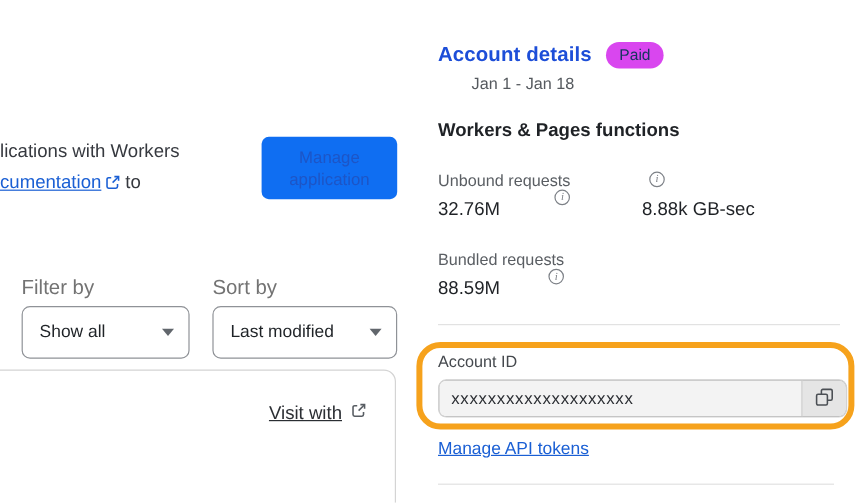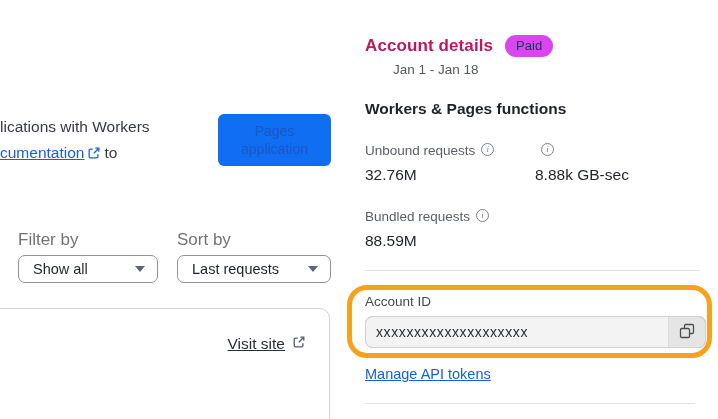--- a/index.html
+++ b/index.html
@@ -22,21 +22,21 @@
     background: #0f6ef2; color: #1d55c6; border: none; border-radius: 6px;
     font-family: "Liberation Sans", sans-serif; font-size: 14px; line-height: 18px;
     text-align: center; padding: 6px 10px; cursor: pointer;
   }
 
   .field-label { position: absolute; font-size: 17px; color: #737373; }
   .lbl-filter { left: 18px; top: 230px; }
   .lbl-sort   { left: 177px; top: 230px; }
 
   .dropdown {
-    position: absolute; top: 255px; height: 28px;
+    position: absolute; top: 255px; height: 44px;
     border: 1px solid #8f9297; border-radius: 7px; background: #ffffff;
     display: flex; align-items: center; justify-content: space-between;
     padding: 0 12px 0 14px; font-size: 14.5px; color: #1f2327; cursor: pointer;
   }
   .dd-filter { left: 18px; width: 140px; }
   .dd-sort   { left: 177px; width: 154px; }
   .chevron {
     width: 0; height: 0; border-left: 5px solid transparent;
     border-right: 5px solid transparent; border-top: 6px solid #61666c;
   }
@@ -47,33 +47,33 @@
   }
   .visit-site {
     position: absolute; right: 20px; top: 26px; display: flex; align-items: center;
     font-size: 15.5px; color: #2b2e33;
   }
   .visit-site a { color: #2b2e33; text-decoration: underline; cursor: pointer; }
   .visit-site .ext-icon { color: #585d63; margin-left: 7px; }
 
   .acct-title-row { position: absolute; left: 365px; top: 35px;
     display: flex; align-items: center; }
-  .acct-title { font-size: 17px; font-weight: 700; color: #be185d; letter-spacing: .1px; }
+  .acct-title { font-size: 17px; font-weight: 700; color: #1d4ed8; letter-spacing: .1px; }
   .badge {
     margin-left: 12px; background: #d946ef; color: #17355f;
     font-size: 13px; padding: 3px 11px 4px; border-radius: 12px;
   }
   .date-range { position: absolute; left: 365px; top: 62px;
     font-size: 13.5px; color: #55595e; margin-left: 28px; }
 
   .section-title { position: absolute; left: 365px; top: 100px;
     font-size: 15.5px; font-weight: 700; color: #1f2226; }
 
   .metric-label { position: absolute; font-size: 13.5px; color: #5a5e63;
-    display: flex; align-items: flex-start; }
+    display: flex; align-items: flex-end; flex-direction: column; }
   .metric-value { position: absolute; font-size: 15.5px; color: #1f2226; }
   .m1l { left: 365px; top: 143px; }  .m1v { left: 365px; top: 166px; }
   .m2l { left: 535px; top: 143px; }  .m2v { left: 535px; top: 166px; }
   .m3l { left: 365px; top: 209px; }  .m3v { left: 365px; top: 232px; }
   .info-icon {
     display: inline-flex; align-items: center; justify-content: center;
     width: 13px; height: 13px; margin-left: 6px; border: 1px solid #7d8187;
     border-radius: 50%; font-size: 9px; line-height: 1; color: #7d8187;
     font-family: "Liberation Serif", serif; font-style: italic; cursor: pointer;
   }
@@ -114,37 +114,37 @@
 
   <div class="intro">
     <div>lications with Workers</div>
     <div class="link-row"><a class="text-link">cumentation</a><span class="ext-icon" style="color:#1a5fd4"><svg width="14" height="14" viewBox="0 0 16 16">
             <path d="M6.5 3.5 H4 C3.2 3.5 2.5 4.2 2.5 5 V12 C2.5 12.8 3.2 13.5 4 13.5 H11 C11.8 13.5 12.5 12.8 12.5 12 V9.5" fill="none" stroke="currentColor" stroke-width="1.5"></path>
             <path d="M9.5 2.5 H13.5 V6.5" fill="none" stroke="currentColor" stroke-width="1.5"></path>
             <path d="M13.2 2.8 L7.8 8.2" stroke="currentColor" stroke-width="1.5"></path>
           </svg></span><span>to</span></div>
   </div>
 
-  <button class="create-btn">Pages application</button>
+  <button class="create-btn">Manage application</button>
 
   <div class="field-label lbl-filter">Filter by</div>
   <div class="dropdown dd-filter">
     <span>Show all</span>
     <span class="chevron"></span>
   </div>
 
   <div class="field-label lbl-sort">Sort by</div>
   <div class="dropdown dd-sort">
-    <span>Last requests</span>
+    <span>Last modified</span>
     <span class="chevron"></span>
   </div>
 
   <div class="left-card">
     <div class="visit-site">
-      <a>Visit site</a>
+      <a>Visit with</a>
       <span class="ext-icon"><svg width="14" height="14" viewBox="0 0 16 16">
             <path d="M6.5 3.5 H4 C3.2 3.5 2.5 4.2 2.5 5 V12 C2.5 12.8 3.2 13.5 4 13.5 H11 C11.8 13.5 12.5 12.8 12.5 12 V9.5" fill="none" stroke="currentColor" stroke-width="1.5"></path>
             <path d="M9.5 2.5 H13.5 V6.5" fill="none" stroke="currentColor" stroke-width="1.5"></path>
             <path d="M13.2 2.8 L7.8 8.2" stroke="currentColor" stroke-width="1.5"></path>
           </svg></span>
     </div>
   </div>
 
   <div class="acct-title-row">
     <span class="acct-title">Account details</span>

